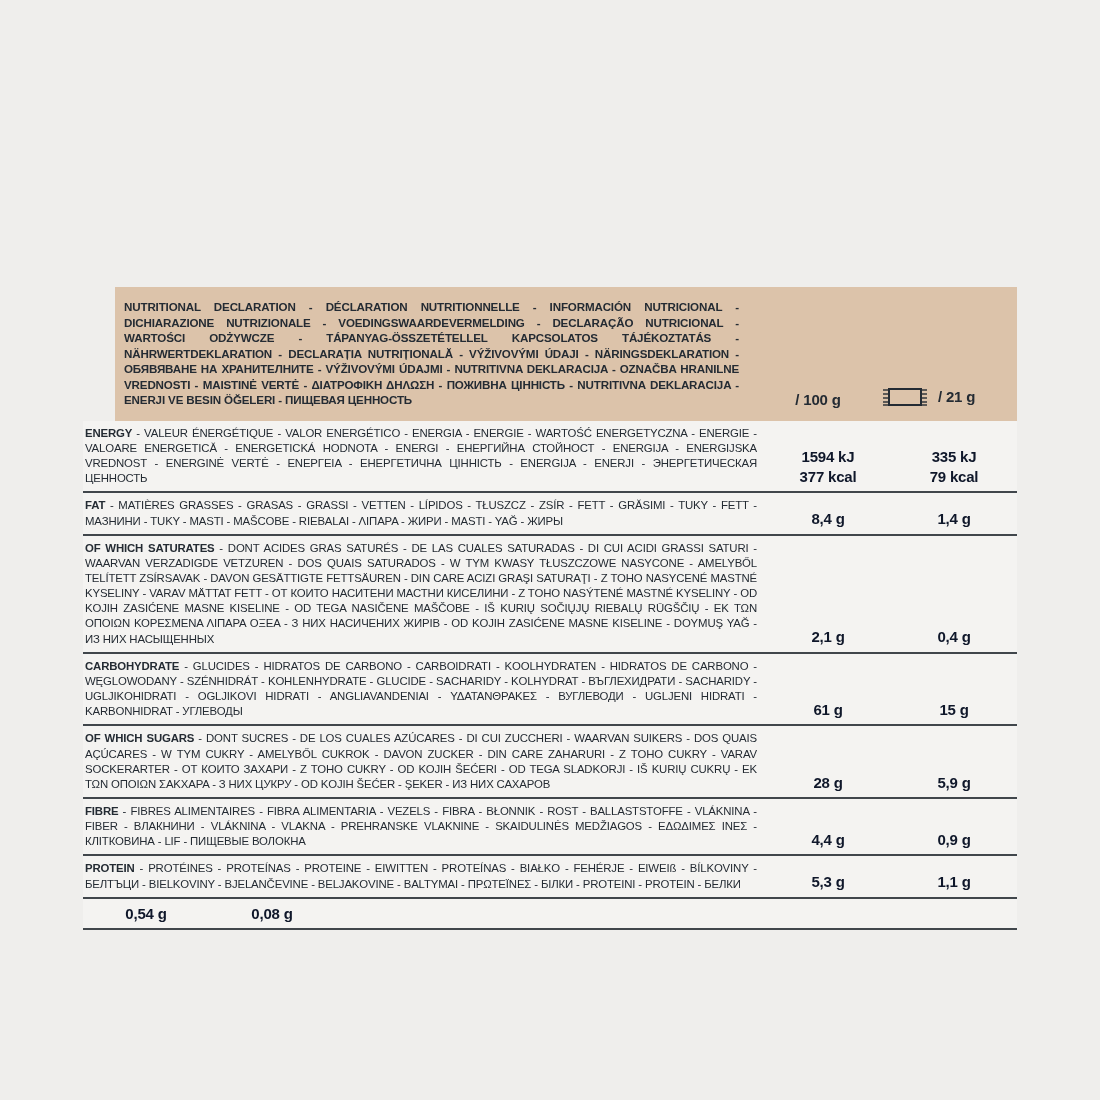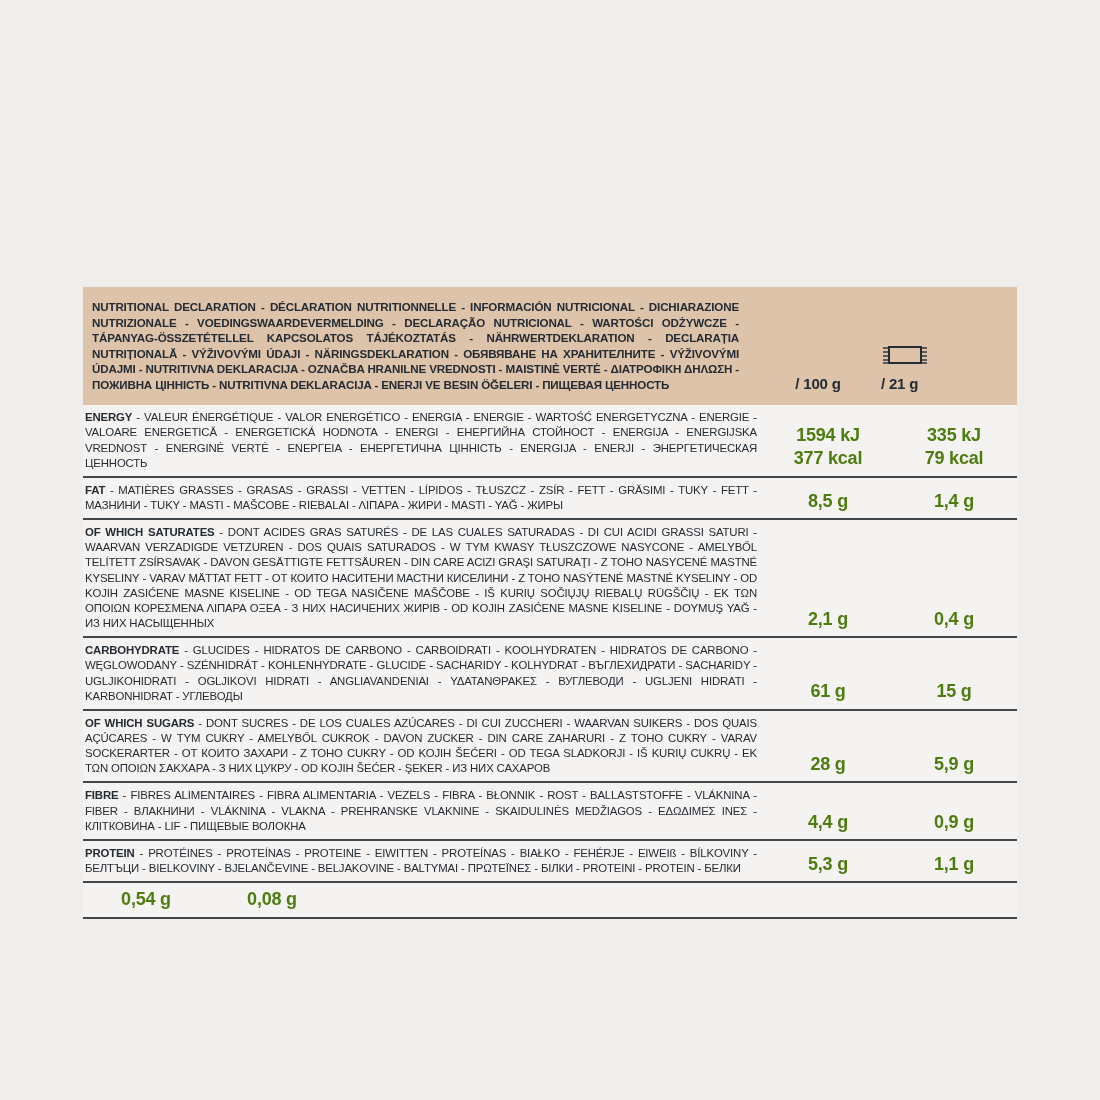--- a/index.html
+++ b/index.html
@@ -17,42 +17,43 @@
     width:934px;
     box-sizing:border-box;
   }
   .nut-header{
     background:#dcc3aa;
     display:flex;
     align-items:flex-end;
     padding:12px 10px 13px 9px;
     box-sizing:border-box;
     min-height:96px;
+    margin-left:32px;
   }
   .nut-header .title{
     flex:1;
     font-weight:bold;
     font-size:11.6px;
     line-height:1.34;
     letter-spacing:-0.15px;
     text-align:justify;
     padding-right:16px;
   }
   .col-head{
     width:126px;
     text-align:center;
     font-weight:bold;
     font-size:15px;
     letter-spacing:-0.2px;
     flex-shrink:0;
   }
   .col-head.with-icon{
     display:flex;
-    flex-direction:column;
-    align-items:flex-start;
+    flex-direction:row;
+    align-items:center;
     gap:9px;
   }
   .nut-rows{
     background:#f4f3f1;
   }
   .nut-row{
     display:flex;
     align-items:flex-end;
     border-bottom:2px solid #41464b;
     padding:5px 0;
@@ -64,24 +65,24 @@
     letter-spacing:-0.15px;
     text-align:justify;
     padding:0 8px 0 2px;
   }
   .nut-row .lab .term{font-weight:bold;}
   .val{
     width:126px;
     flex-shrink:0;
     text-align:center;
     font-weight:bold;
-    font-size:18px;
+    font-size:15px;
     letter-spacing:-0.2px;
     line-height:1.3;
-    color:#4d7c0f;
+    color:#0f172a;
   }
   .bar-svg{display:block;}
 </style>
 </head>
 <body>
 
 <div class="label-sheet">
 
   <div class="nut-header">
     <div class="title">NUTRITIONAL DECLARATION - DÉCLARATION NUTRITIONNELLE - INFORMACIÓN NUTRICIONAL - DICHIARAZIONE NUTRIZIONALE - VOEDINGSWAARDEVERMELDING - DECLARAÇÃO NUTRICIONAL - WARTOŚCI ODŻYWCZE - TÁPANYAG-ÖSSZETÉTELLEL KAPCSOLATOS TÁJÉKOZTATÁS - NÄHRWERTDEKLARATION - DECLARAȚIA NUTRIȚIONALĂ - VÝŽIVOVÝMI ÚDAJI - NÄRINGSDEKLARATION - ОБЯВЯВАНЕ НА ХРАНИТЕЛНИТЕ - VÝŽIVOVÝMI ÚDAJMI - NUTRITIVNA DEKLARACIJA - OZNAČBA HRANILNE VREDNOSTI - MAISTINĖ VERTĖ - ΔΙΑΤΡΟΦΙΚΗ ΔΗΛΩΣΗ - ПОЖИВНА ЦІННІСТЬ - NUTRITIVNA DEKLARACIJA - ENERJI VE BESIN ÖĞELERI - ПИЩЕВАЯ ЦЕННОСТЬ</div>
@@ -117,21 +118,21 @@
         </div>
     <div class="val per21">
           <div>335 kJ</div>
           <div>79 kcal</div>
         </div>
   </div>
 
   <div class="nut-row">
     <div class="lab"><span class="term">FAT</span><span class="trans"> - MATIÈRES GRASSES - GRASAS - GRASSI - VETTEN -  LÍPIDOS - TŁUSZCZ - ZSÍR - FETT - GRĂSIMI - TUKY - FETT - МАЗНИНИ - TUKY - MASTI - MAŠCOBE - RIEBALAI - ΛΙΠΑΡΑ  - ЖИРИ - MASTI  - YAĞ - ЖИРЫ</span></div>
     <div class="val per100">
-          <div>8,5 g</div>
+          <div>8,4 g</div>
         </div>
     <div class="val per21">
           <div>1,4 g</div>
         </div>
   </div>
 
   <div class="nut-row">
     <div class="lab"><span class="term">OF WHICH SATURATES</span><span class="trans"> - DONT ACIDES GRAS SATURÉS - DE LAS CUALES SATURADAS - DI CUI ACIDI GRASSI SATURI - WAARVAN VERZADIGDE VETZUREN - DOS QUAIS SATURADOS - W TYM KWASY TŁUSZCZOWE NASYCONE - AMELYBŐL TELÍTETT ZSÍRSAVAK - DAVON GESÄTTIGTE FETTSÄUREN - DIN CARE ACIZI GRAŞI SATURAŢI - Z TOHO NASYCENÉ MASTNÉ KYSELINY - VARAV MÄTTAT FETT - ОТ КОИТО НАСИТЕНИ МАСТНИ КИСЕЛИНИ - Z TOHO NASÝTENÉ MASTNÉ KYSELINY - OD KOJIH ZASIĆENE MASNE KISELINE - OD TEGA NASIČENE MAŠČOBE - IŠ KURIŲ SOČIŲJŲ RIEBALŲ RŪGŠČIŲ - ΕΚ ΤΩΝ ΟΠΟΙΩΝ ΚΟΡΕΣΜΕΝΑ ΛΙΠΑΡΑ ΟΞΕΑ - З НИХ НАСИЧЕНИХ ЖИРІВ - OD KOJIH ZASIĆENE MASNE KISELINE - DOYMUŞ YAĞ - ИЗ НИХ НАСЫЩЕННЫХ</span></div>
     <div class="val per100">
           <div>2,1 g</div>

